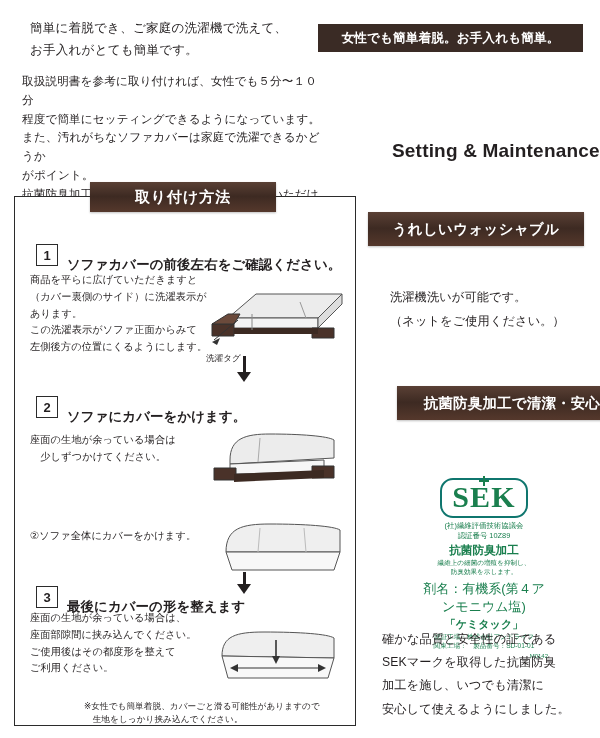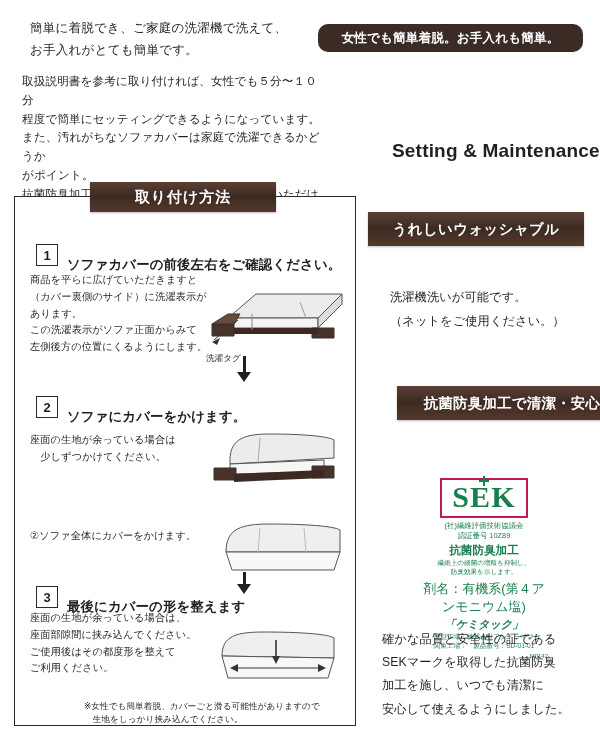--- a/index.html
+++ b/index.html
@@ -25,21 +25,21 @@
   .dark-banner{
     position:absolute;
     background:#3a2b25;
     color:#ffffff;
     font-size:12.6px;
     font-weight:bold;
     letter-spacing:.01em;
     display:flex;align-items:center;justify-content:center;
     text-align:center;
   }
-  #banner-women{left:318px;top:24px;width:265px;height:28px;border-radius:10px;}
+  #banner-women{left:318px;top:24px;width:265px;height:28px;}
   .setting-title{
     position:absolute;left:392px;top:140px;
     font-size:19px;font-weight:bold;color:#231f20;
     letter-spacing:.01em;
     font-family:"Liberation Sans","DejaVu Sans",sans-serif;
   }
 
   
   .panel{
     position:absolute;left:14px;top:196px;width:340px;height:528px;
@@ -96,32 +96,32 @@
   }
   #label-anti{left:368px;top:386px;width:230px;height:34px;font-size:14.4px;letter-spacing:.02em;margin-left:29px;}
 
   .sek-box{
     position:absolute;left:420px;top:478px;width:128px;
     text-align:center;
   }
   .sek-logo{
     font-family:"Liberation Serif","DejaVu Serif",serif;
     font-size:30px;font-weight:bold;color:#1a7f4e;letter-spacing:.04em;
-    line-height:1;border:2px solid #be185d;border-radius:0;
+    line-height:1;border:2px solid #0f766e;border-radius:13px;
     padding:2px 10px 4px;display:inline-block;background:#fff;position:relative;
   }
   .cross{
     position:absolute;left:50%;top:-6px;transform:translateX(-50%);
     width:10px;height:10px;
   }
   .sek-sub{font-size:7.4px;color:#1a7f4e;line-height:1.35;margin-top:3px;}
   .sek-main{font-size:11.6px;font-weight:bold;color:#1a7f4e;margin-top:2px;}
   .sek-desc{font-size:6.6px;color:#1a7f4e;line-height:1.35;margin-top:1px;}
   .sek-line{font-size:13px;color:#1a7f4e;margin-top:3px;line-height:1.4;}
-  .sek-brand{font-size:11px;font-weight:bold;color:#1a7f4e;margin-top:1px;font-style:italic;}
+  .sek-brand{font-size:11px;font-weight:bold;color:#1a7f4e;margin-top:1px;}
   .sek-no{font-size:6px;color:#1a7f4e;margin-top:2px;text-align:right;}
 
   #anti-txt{
     position:absolute;left:382px;top:628px;width:210px;
     font-size:12.2px;line-height:1.9;letter-spacing:.01em;
   }
 </style>
 </head>
 <body>
 

